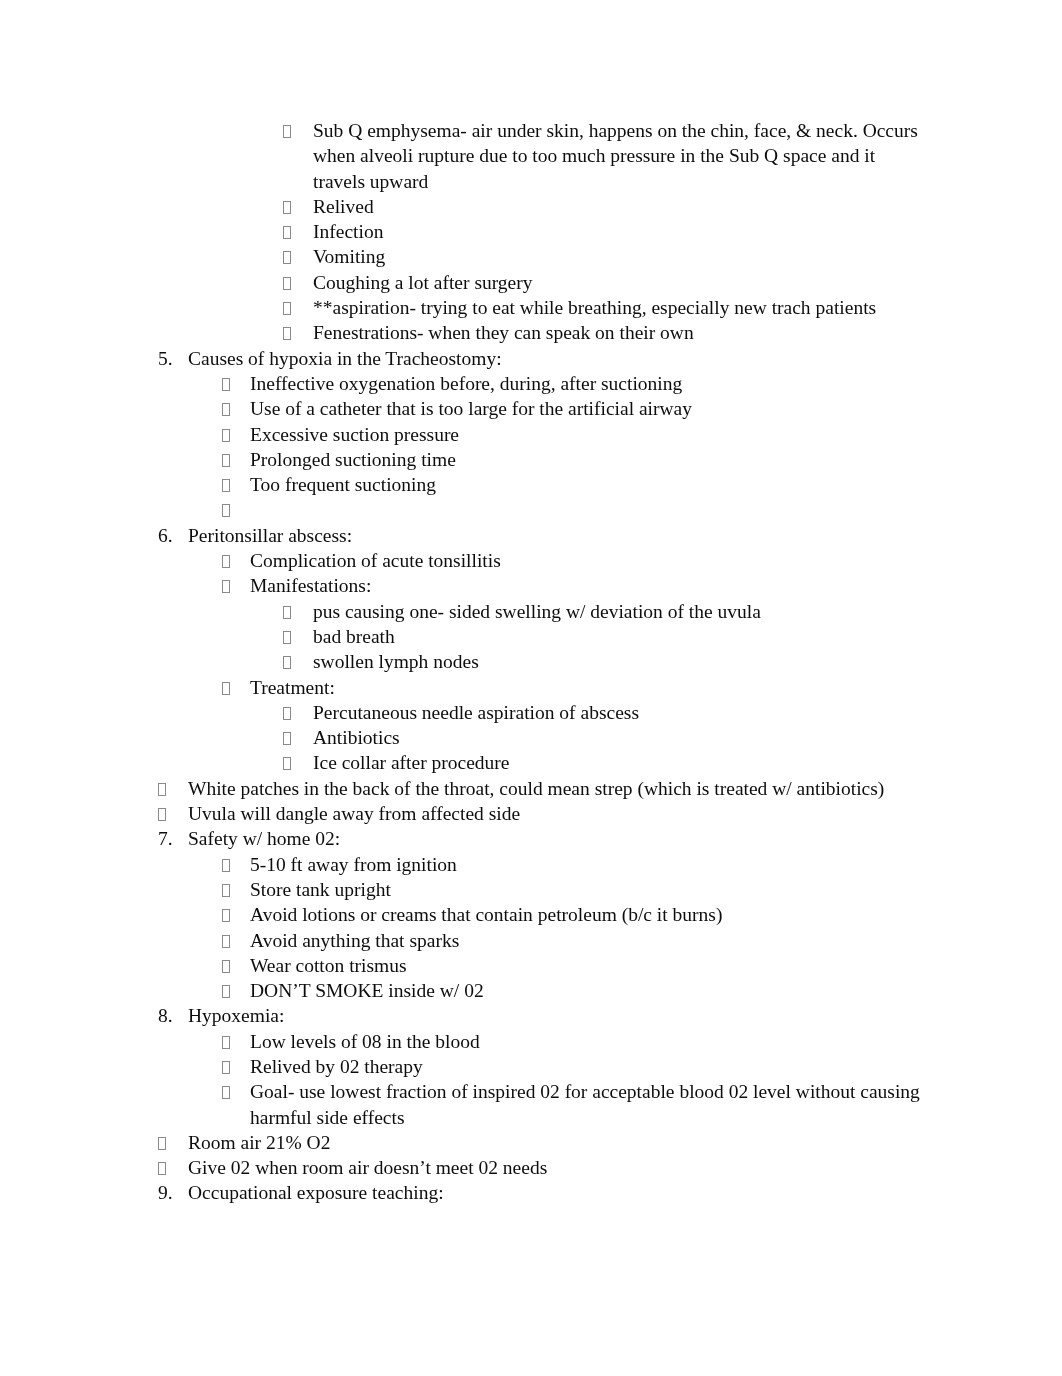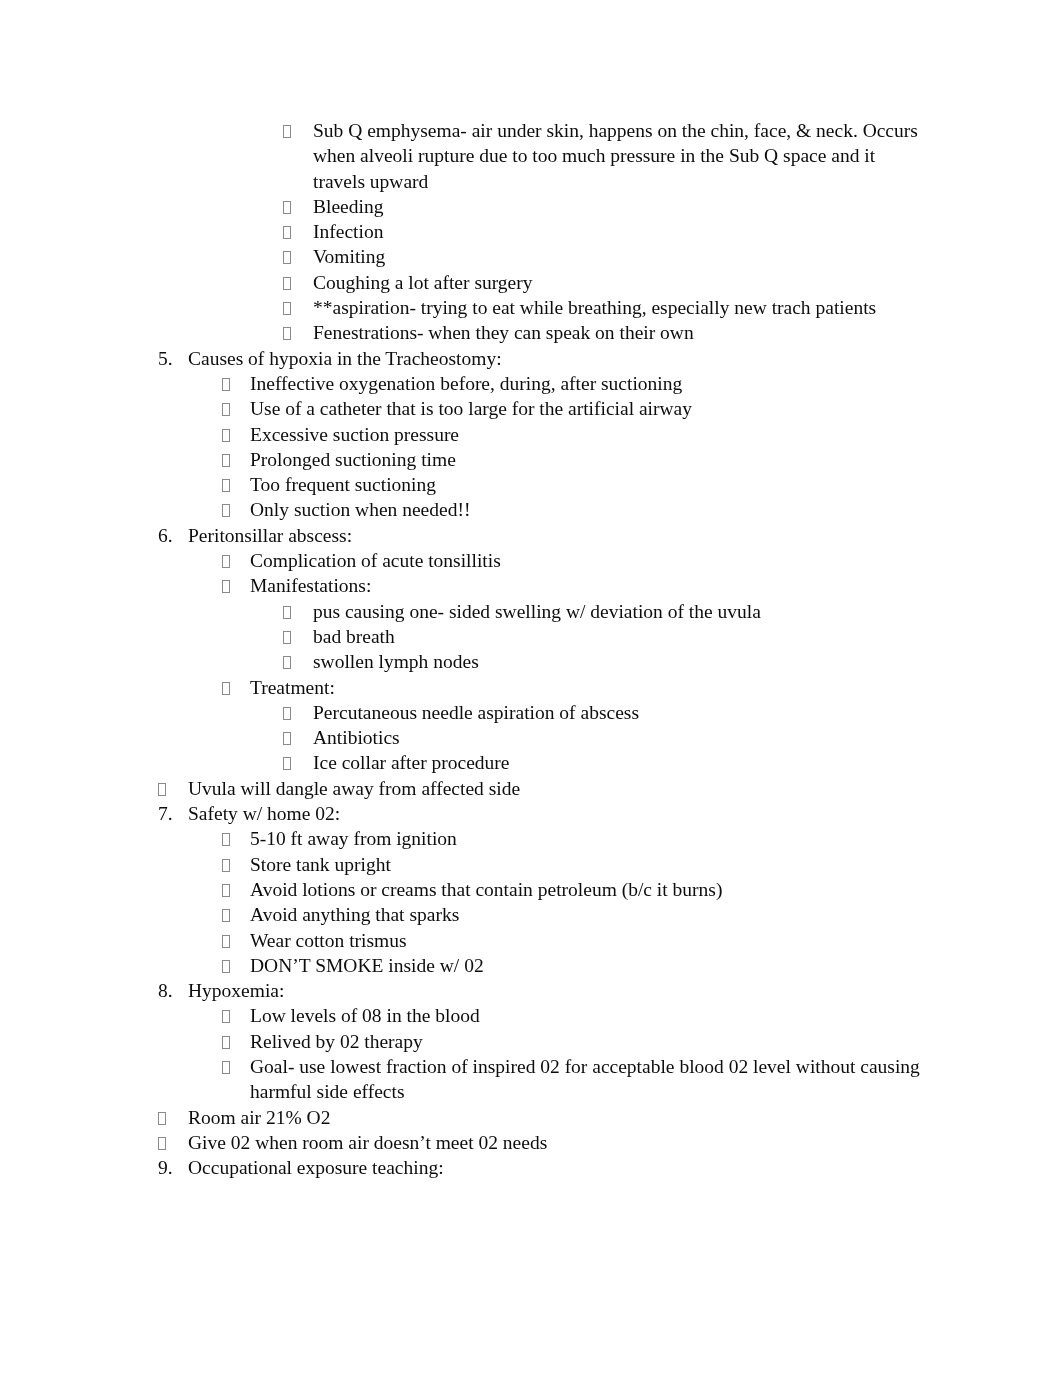--- a/index.html
+++ b/index.html
@@ -75,21 +75,21 @@
 <body>
 
 <div class="page">
   <div class="doc-body" id="doc-body">
       <div class="row lvl3">
         <span class="marker"><span class="bullet-box"></span></span>
         <span class="txt">Sub Q emphysema- air under skin, happens on the chin, face, &amp; neck. Occurs when alveoli rupture due to too much pressure in the Sub Q space and it travels upward</span>
       </div>
       <div class="row lvl3">
         <span class="marker"><span class="bullet-box"></span></span>
-        <span class="txt">Bleeding</span>
+        <span class="txt">Relived</span>
       </div>
       <div class="row lvl3">
         <span class="marker"><span class="bullet-box"></span></span>
         <span class="txt">Infection</span>
       </div>
       <div class="row lvl3">
         <span class="marker"><span class="bullet-box"></span></span>
         <span class="txt">Vomiting</span>
       </div>
       <div class="row lvl3">
@@ -123,21 +123,20 @@
       <div class="row lvl2">
         <span class="marker"><span class="bullet-box"></span></span>
         <span class="txt">Prolonged suctioning time</span>
       </div>
       <div class="row lvl2">
         <span class="marker"><span class="bullet-box"></span></span>
         <span class="txt">Too frequent suctioning</span>
       </div>
       <div class="row lvl2">
         <span class="marker"><span class="bullet-box"></span></span>
-        <span class="txt">Only suction when needed!!</span>
       </div>
       <div class="row lvl1">
         <span class="marker num">6.</span>
         <span class="txt">Peritonsillar abscess:</span>
       </div>
       <div class="row lvl2">
         <span class="marker"><span class="bullet-box"></span></span>
         <span class="txt">Complication of acute tonsillitis</span>
       </div>
       <div class="row lvl2">
@@ -167,20 +166,24 @@
       <div class="row lvl3">
         <span class="marker"><span class="bullet-box"></span></span>
         <span class="txt">Antibiotics</span>
       </div>
       <div class="row lvl3">
         <span class="marker"><span class="bullet-box"></span></span>
         <span class="txt">Ice collar after procedure</span>
       </div>
       <div class="row lvl1">
         <span class="marker"><span class="bullet-box"></span></span>
+        <span class="txt">White patches in the back of the throat, could mean strep (which is treated w/ antibiotics)</span>
+      </div>
+      <div class="row lvl1">
+        <span class="marker"><span class="bullet-box"></span></span>
         <span class="txt">Uvula will dangle away from affected side</span>
       </div>
       <div class="row lvl1">
         <span class="marker num">7.</span>
         <span class="txt">Safety w/ home 02:</span>
       </div>
       <div class="row lvl2">
         <span class="marker"><span class="bullet-box"></span></span>
         <span class="txt">5-10 ft away from ignition</span>
       </div>

